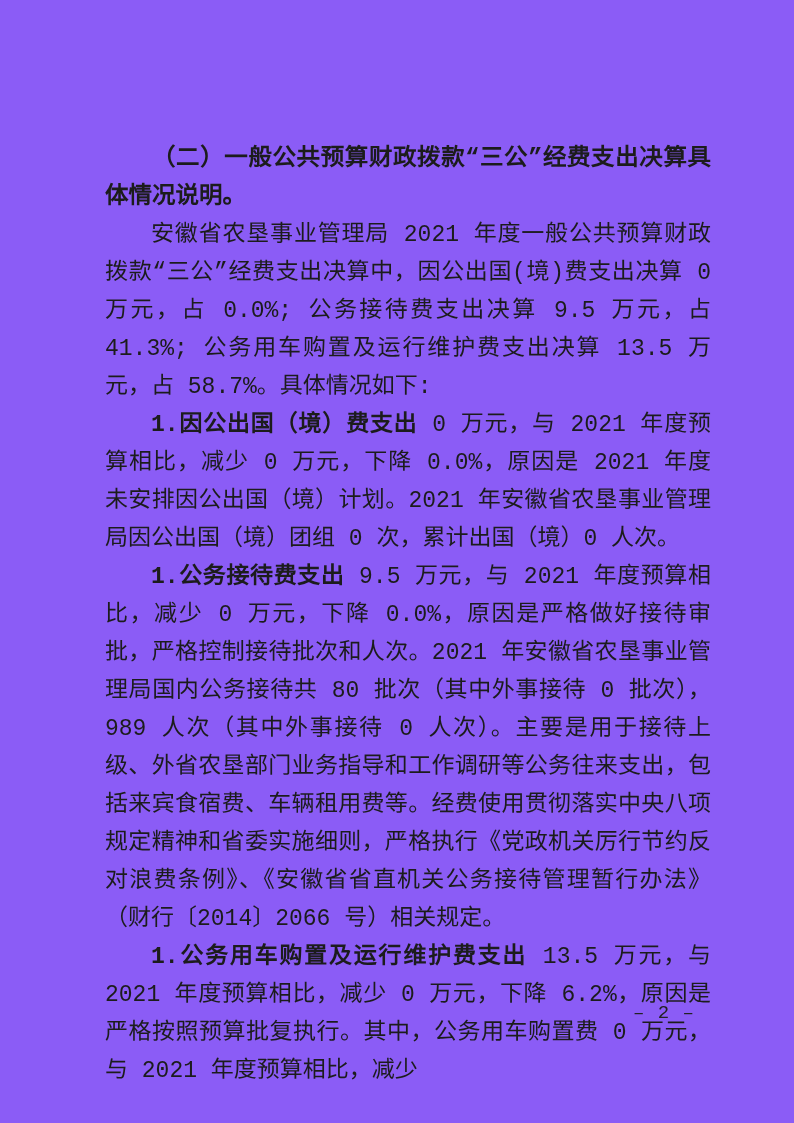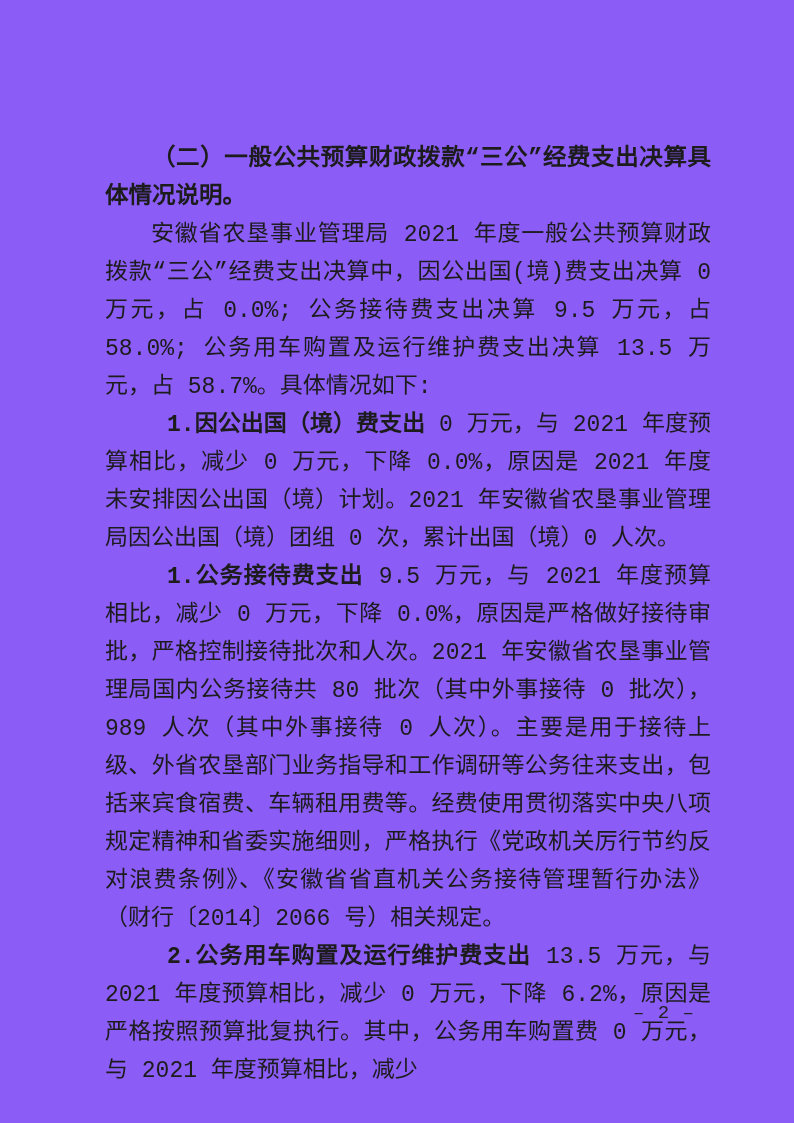--- a/index.html
+++ b/index.html
@@ -32,21 +32,20 @@
     padding: 0;
     text-indent: 2em;
   }
   .heading {
     font-size: 23.5px;
     font-weight: 700;
     line-height: 38px;
   }
   .para-lead {
     font-weight: 700;
-    margin-left: 16px;
   }
   .page-number {
     position: absolute;
     top: 1001px;
     left: 628px;
     width: 72px;
     text-align: center;
     font-size: 19px;
     line-height: 24px;
     color: #222222;
@@ -54,24 +53,24 @@
   }
 </style>
 </head>
 <body>
 
 <div class="page">
   <div class="content">
 
     <h2 class="heading">（二）一般公共预算财政拨款“三公”经费支出决算具体情况说明。</h2>
 
-    <p class="para"><span>安徽省农垦事业管理局 2021 年度一般公共预算财政拨款“三公”经费支出决算中，因公出国(境)费支出决算 0 万元，占 0.0%; 公务接待费支出决算 9.5 万元，占 58.0%; 公务用车购置及运行维护费支出决算 13.5 万元，占 58.7%。具体情况如下:</span></p>
+    <p class="para"><span>安徽省农垦事业管理局 2021 年度一般公共预算财政拨款“三公”经费支出决算中，因公出国(境)费支出决算 0 万元，占 0.0%; 公务接待费支出决算 9.5 万元，占 41.3%; 公务用车购置及运行维护费支出决算 13.5 万元，占 58.7%。具体情况如下:</span></p>
 
     <p class="para"><span class="para-lead">1.因公出国（境）费支出</span><span> 0 万元，与 2021 年度预算相比，减少 0 万元，下降 0.0%，原因是 2021 年度未安排因公出国（境）计划。2021 年安徽省农垦事业管理局因公出国（境）团组 0 次，累计出国（境）0 人次。</span></p>
 
     <p class="para"><span class="para-lead">1.公务接待费支出</span><span> 9.5 万元，与 2021 年度预算相比，减少 0 万元，下降 0.0%，原因是严格做好接待审批，严格控制接待批次和人次。2021 年安徽省农垦事业管理局国内公务接待共 80 批次（其中外事接待 0 批次），989 人次（其中外事接待 0 人次）。主要是用于接待上级、外省农垦部门业务指导和工作调研等公务往来支出，包括来宾食宿费、车辆租用费等。经费使用贯彻落实中央八项规定精神和省委实施细则，严格执行《党政机关厉行节约反对浪费条例》、《安徽省省直机关公务接待管理暂行办法》（财行〔2014〕2066 号）相关规定。</span></p>
 
-    <p class="para"><span class="para-lead">2.公务用车购置及运行维护费支出</span><span> 13.5 万元，与 2021 年度预算相比，减少 0 万元，下降 6.2%，原因是严格按照预算批复执行。其中，公务用车购置费 0 万元，与 2021 年度预算相比，减少</span></p>
+    <p class="para"><span class="para-lead">1.公务用车购置及运行维护费支出</span><span> 13.5 万元，与 2021 年度预算相比，减少 0 万元，下降 6.2%，原因是严格按照预算批复执行。其中，公务用车购置费 0 万元，与 2021 年度预算相比，减少</span></p>
 
   </div>
 
   <div class="page-number">– 2 –</div>
 </div>
 
 </body></html>

